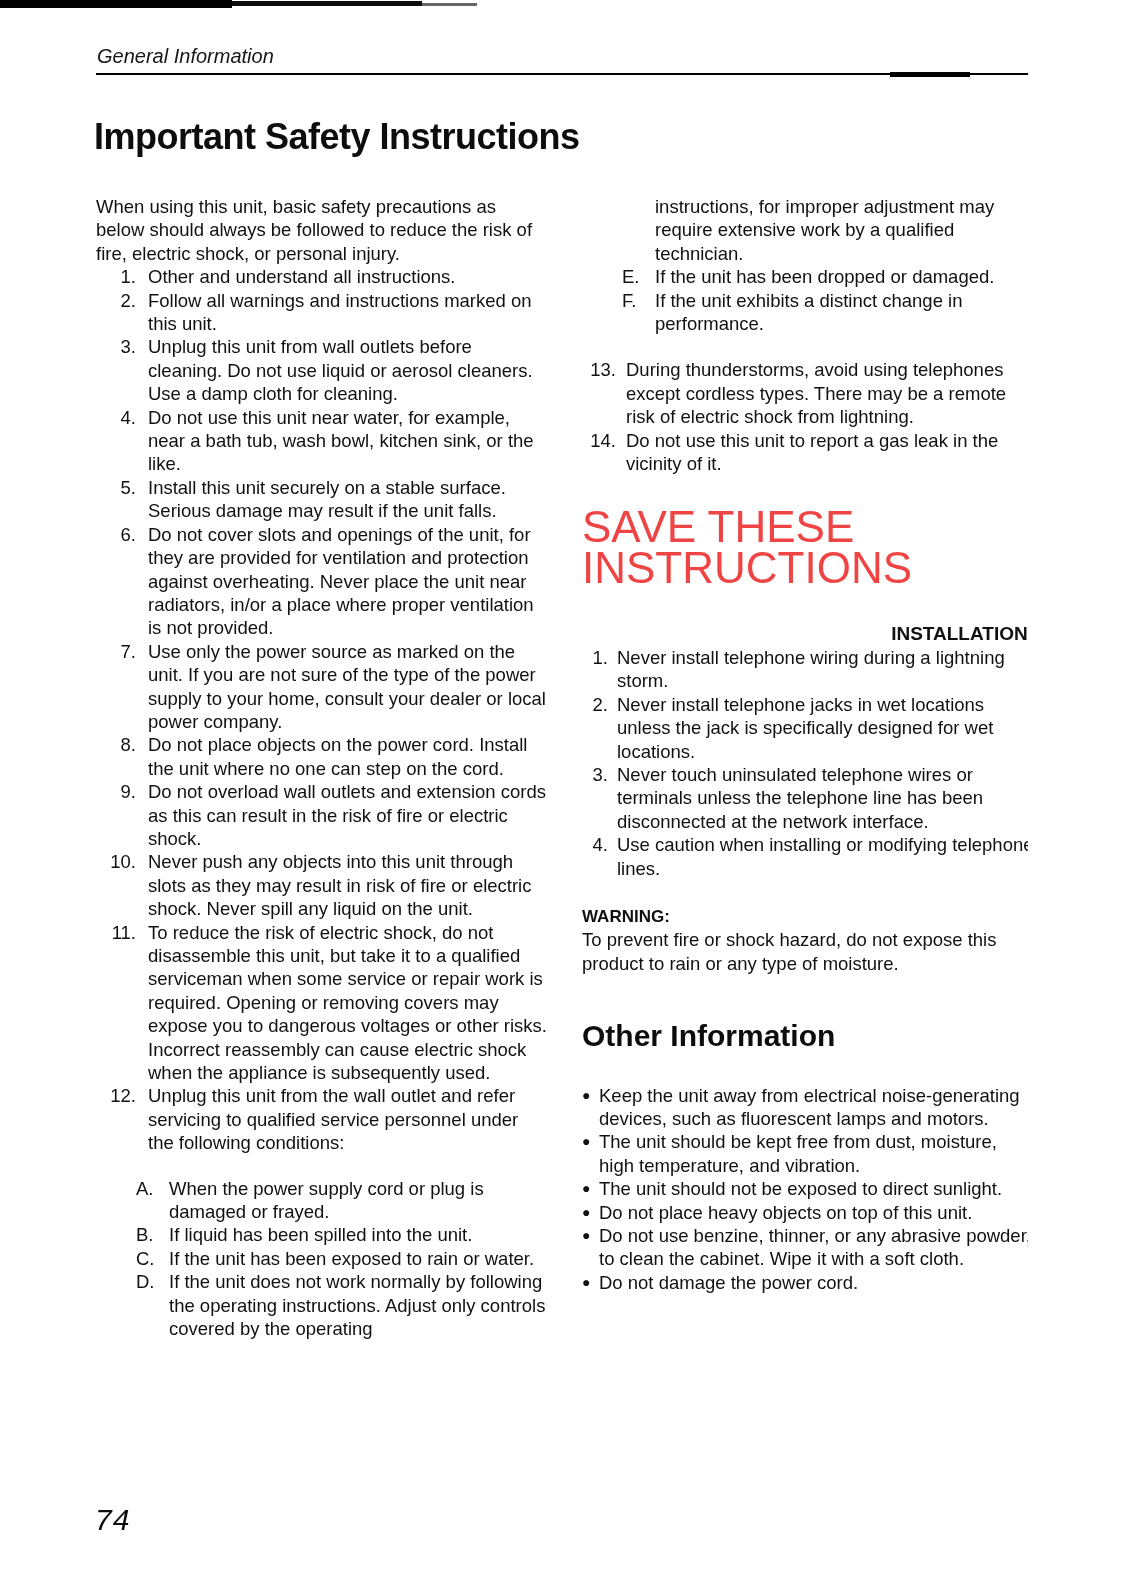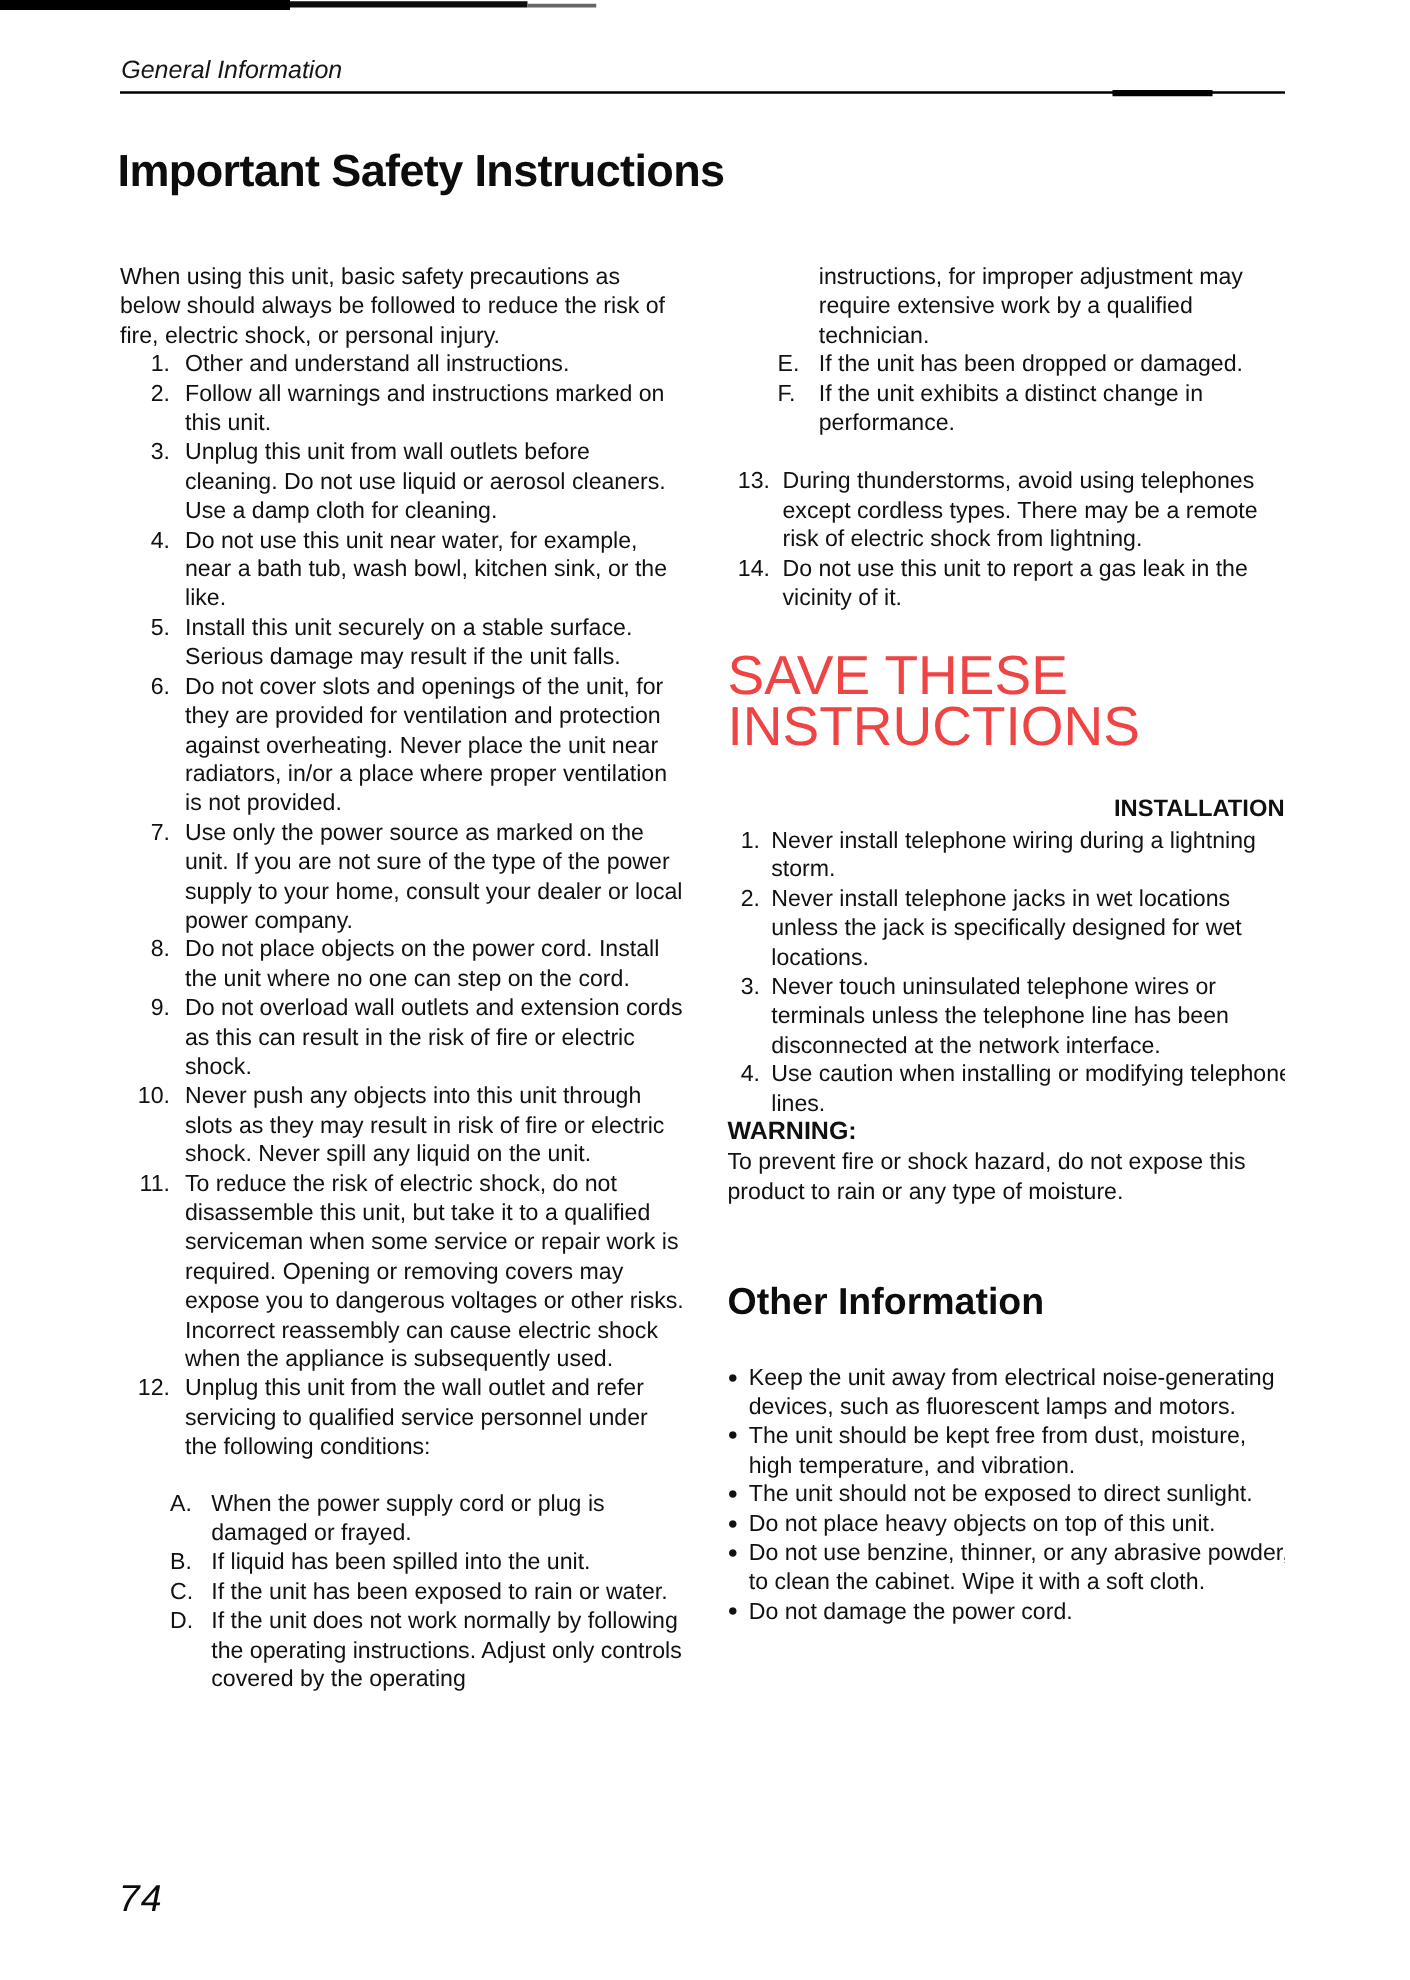--- a/index.html
+++ b/index.html
@@ -28,21 +28,21 @@
   .header-rule { position: absolute; left: 96px; top: 73px; width: 934px; height: 2px; background: #000; }
   .header-rule-blot { position: absolute; left: 890px; top: 72px; width: 80px; height: 5px; background: #000; }
 
   .page-title {
     position: absolute; left: 94px; top: 116px;
     font-size: 36px; font-weight: bold; 
     letter-spacing: -0.5px; color: #0d0d0d;
   }
 
   .columns {
-    position: absolute; left: 96px; top: 209px; width: 938px;
+    position: absolute; left: 96px; top: 195px; width: 938px;
     display: grid; grid-template-columns: 452px 452px; column-gap: 34px;
     font-size: 18.5px; line-height: 23.4px; color: #111;
   }
 
   .li { display: flex; align-items: flex-start; }
   .li .num { flex: 0 0 40px; text-align: right; }
   .li .txt { margin-left: 12px; }
 
   .sub-list { margin-top: 22px; }
   .sub-li { display: flex; align-items: flex-start; margin-left: 40px; }
@@ -57,23 +57,23 @@
 
   .save-heading {
     margin-top: 31px; width: 340px;
     font-size: 44px; line-height: 41px; font-weight: 400; color: #ef4444;
   }
 
   .inst-heading { margin-top: 34px; font-weight: bold; font-size: 19px; text-align: right; }
   .inst-list .num { flex-basis: 26px; }
   .inst-list .txt { margin-left: 9px; }
 
-  .warn-heading { font-weight: bold; font-size: 20px; }
-
-  .other-heading { margin-top: 66px; font-size: 30px; font-weight: bold; color: #0d0d0d; }
+  .warn-heading { margin-top: 25px; font-weight: bold; font-size: 17px; }
+
+  .other-heading { margin-top: 49px; font-size: 30px; font-weight: bold; color: #0d0d0d; }
 
   .bullet-list { margin-top: 36px; }
   .bullet-li { display: flex; align-items: flex-start; }
   .bullet-li .bullet { flex: 0 0 17px; font-size: 14px; line-height: 23.4px; }
   .bullet-note { margin-left: 17px; }
 
   .page-number {
     position: absolute; left: 95px; top: 1503px;
     font-size: 30px; font-style: italic; letter-spacing: 1px; color: #0d0d0d;
   }

